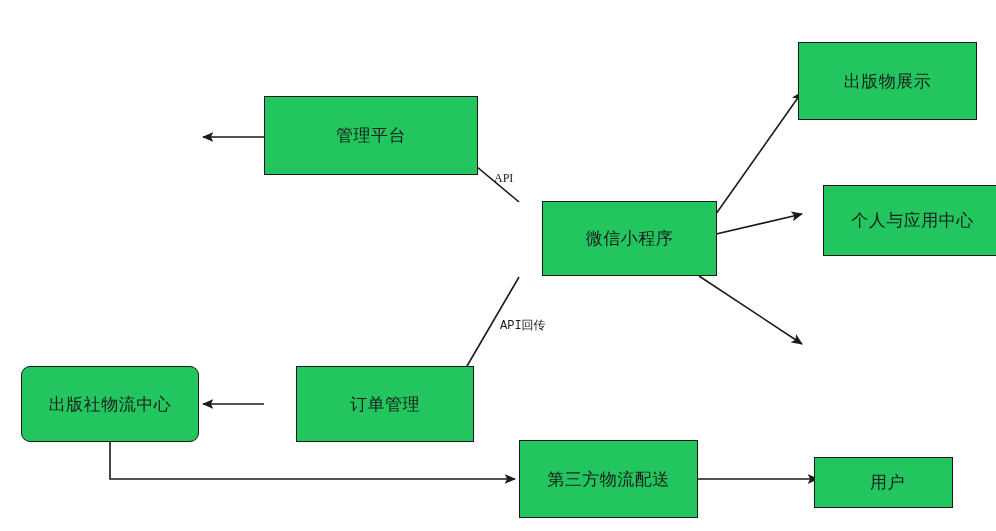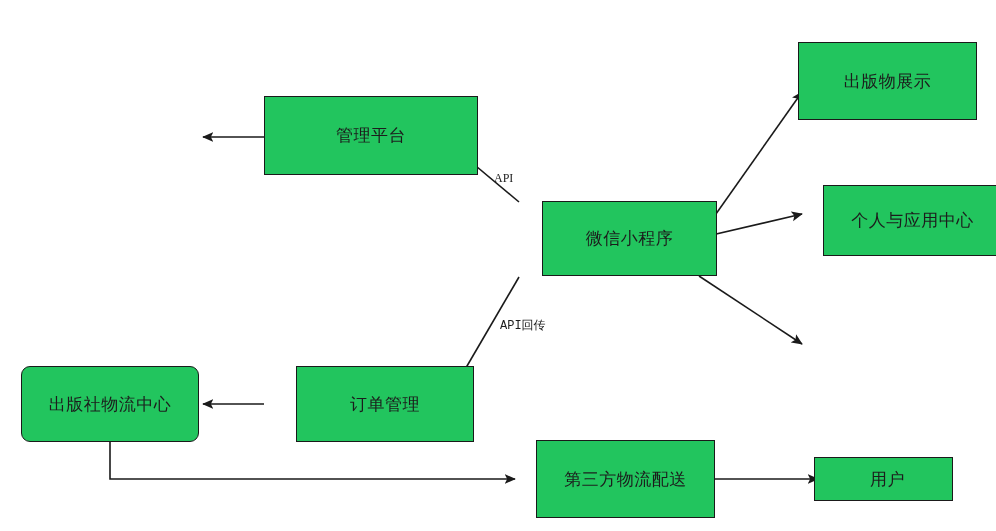--- a/index.html
+++ b/index.html
@@ -103,25 +103,25 @@
 
 
   <div class="node" style="left:21px; top:366px; width:178px; height:76px;border-radius:9px;">
     <span class="node-label">出版社物流中心</span>
   </div>
 
   <div class="node" style="left:264px; top:366px; width:178px; height:76px;margin-left:32px;">
     <span class="node-label">订单管理</span>
   </div>
 
-  <div class="node" style="left:519px; top:440px; width:179px; height:78px;margin-left:17px;">
+  <div class="node" style="left:519px; top:440px; width:179px; height:78px;">
     <span class="node-label">第三方物流配送</span>
   </div>
 
-  <div class="node" style="left:814px; top:457px; width:139px; height:44px;padding-left:8px;">
+  <div class="node" style="left:814px; top:457px; width:139px; height:51px;padding-left:8px;">
     <span class="node-label">用户</span>
   </div>
 
   <span class="edge-label" style="left:494px; top:172px;">API</span>
 
   <span class="edge-label" style="left:500px; top:320px;font-family:Liberation Mono, monospace;">API回传</span>
 
 </div>
 
 </body></html>

